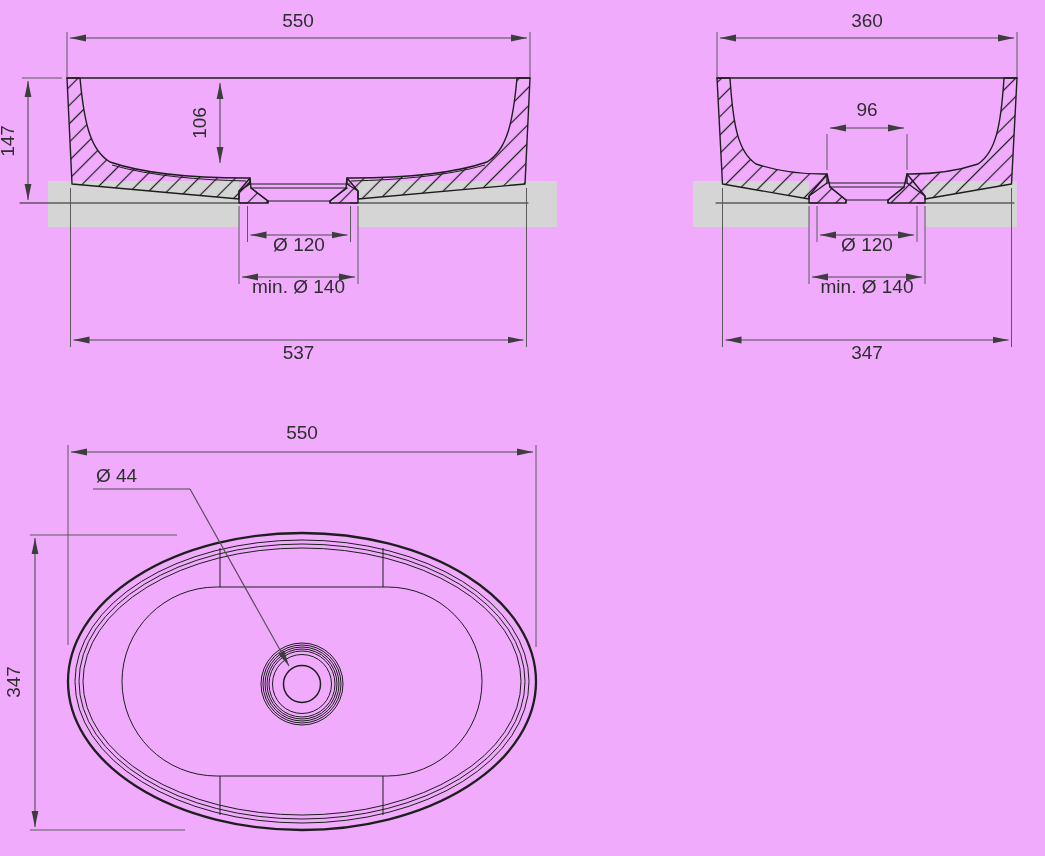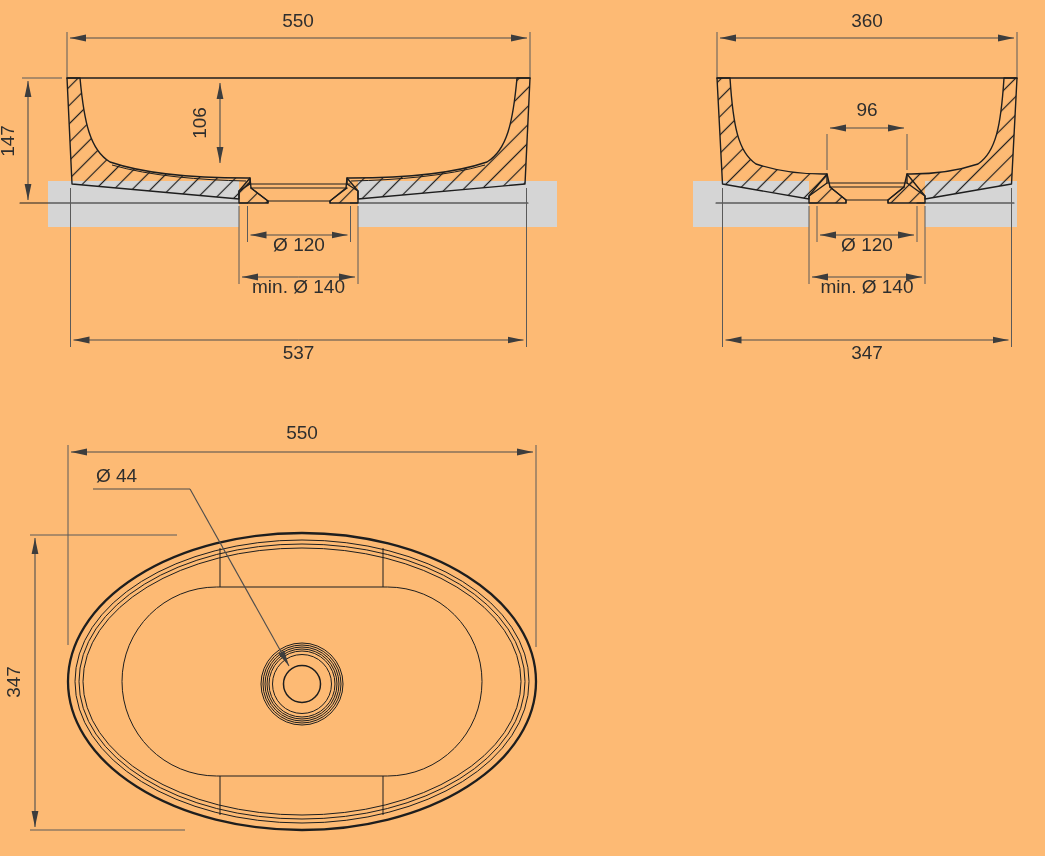--- a/index.html
+++ b/index.html
@@ -1,16 +1,16 @@
 <!DOCTYPE html>
 <html><head>
 <meta charset="utf-8">
 <style>
   html,body{margin:0;padding:0;background:#ffffff;}
-  .sheet{width:1045px;height:856px;background:#fdba74;position:relative;overflow:hidden;}
+  .sheet{width:1045px;height:856px;background:#f0abfc;position:relative;overflow:hidden;}
   svg{display:block;}
   text{font-family:"Liberation Sans", sans-serif;font-size:19px;fill:#2e2e2e;}
   .obj{stroke:#1e1e1e;fill:none;stroke-width:1.7;stroke-linejoin:round;stroke-linecap:round;}
   .det{stroke:#1e1e1e;fill:none;stroke-width:1.1;stroke-linejoin:round;stroke-linecap:round;}
   .thin{stroke:#1e1e1e;fill:none;stroke-width:1;}
   .dim{stroke:#4d4d4d;fill:none;stroke-width:1.1;}
   .ext{stroke:#5a5a5a;fill:none;stroke-width:1;}
   .hatchband{fill:url(#hatch);stroke:#1e1e1e;stroke-width:1.4;stroke-linejoin:round;}
   .slab{fill:#d5d5d5;stroke:none;}
 </style>

